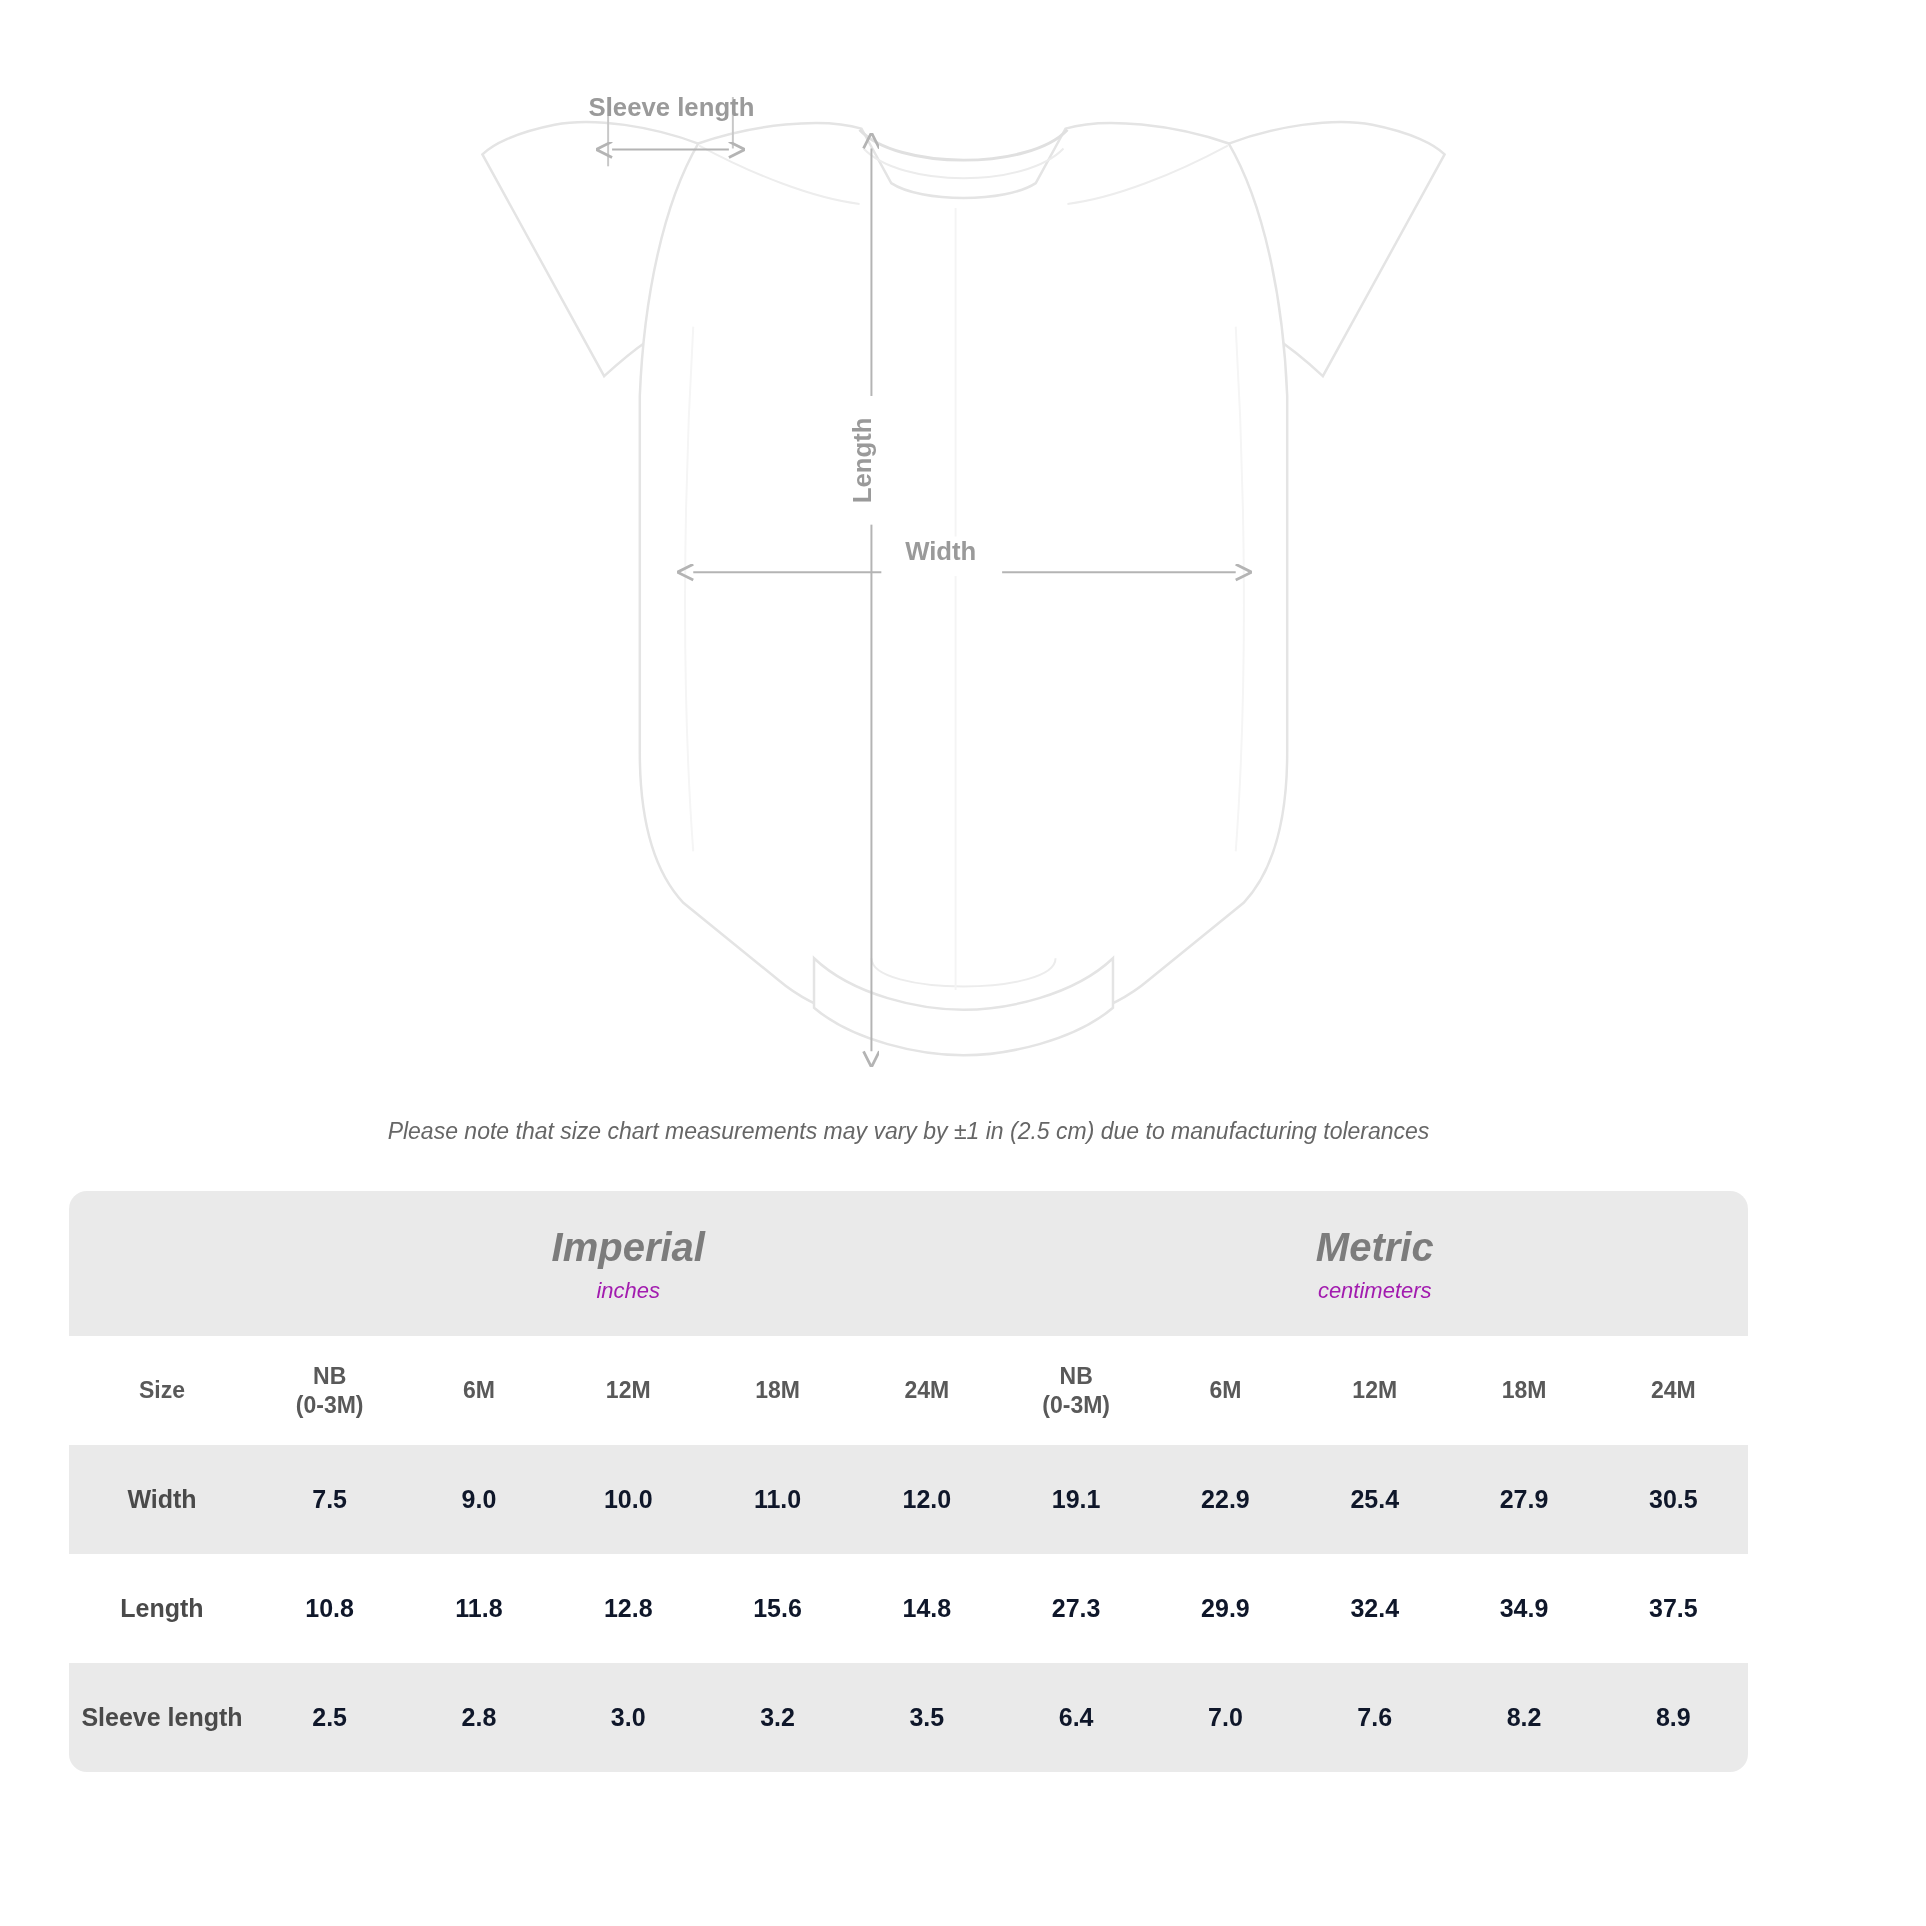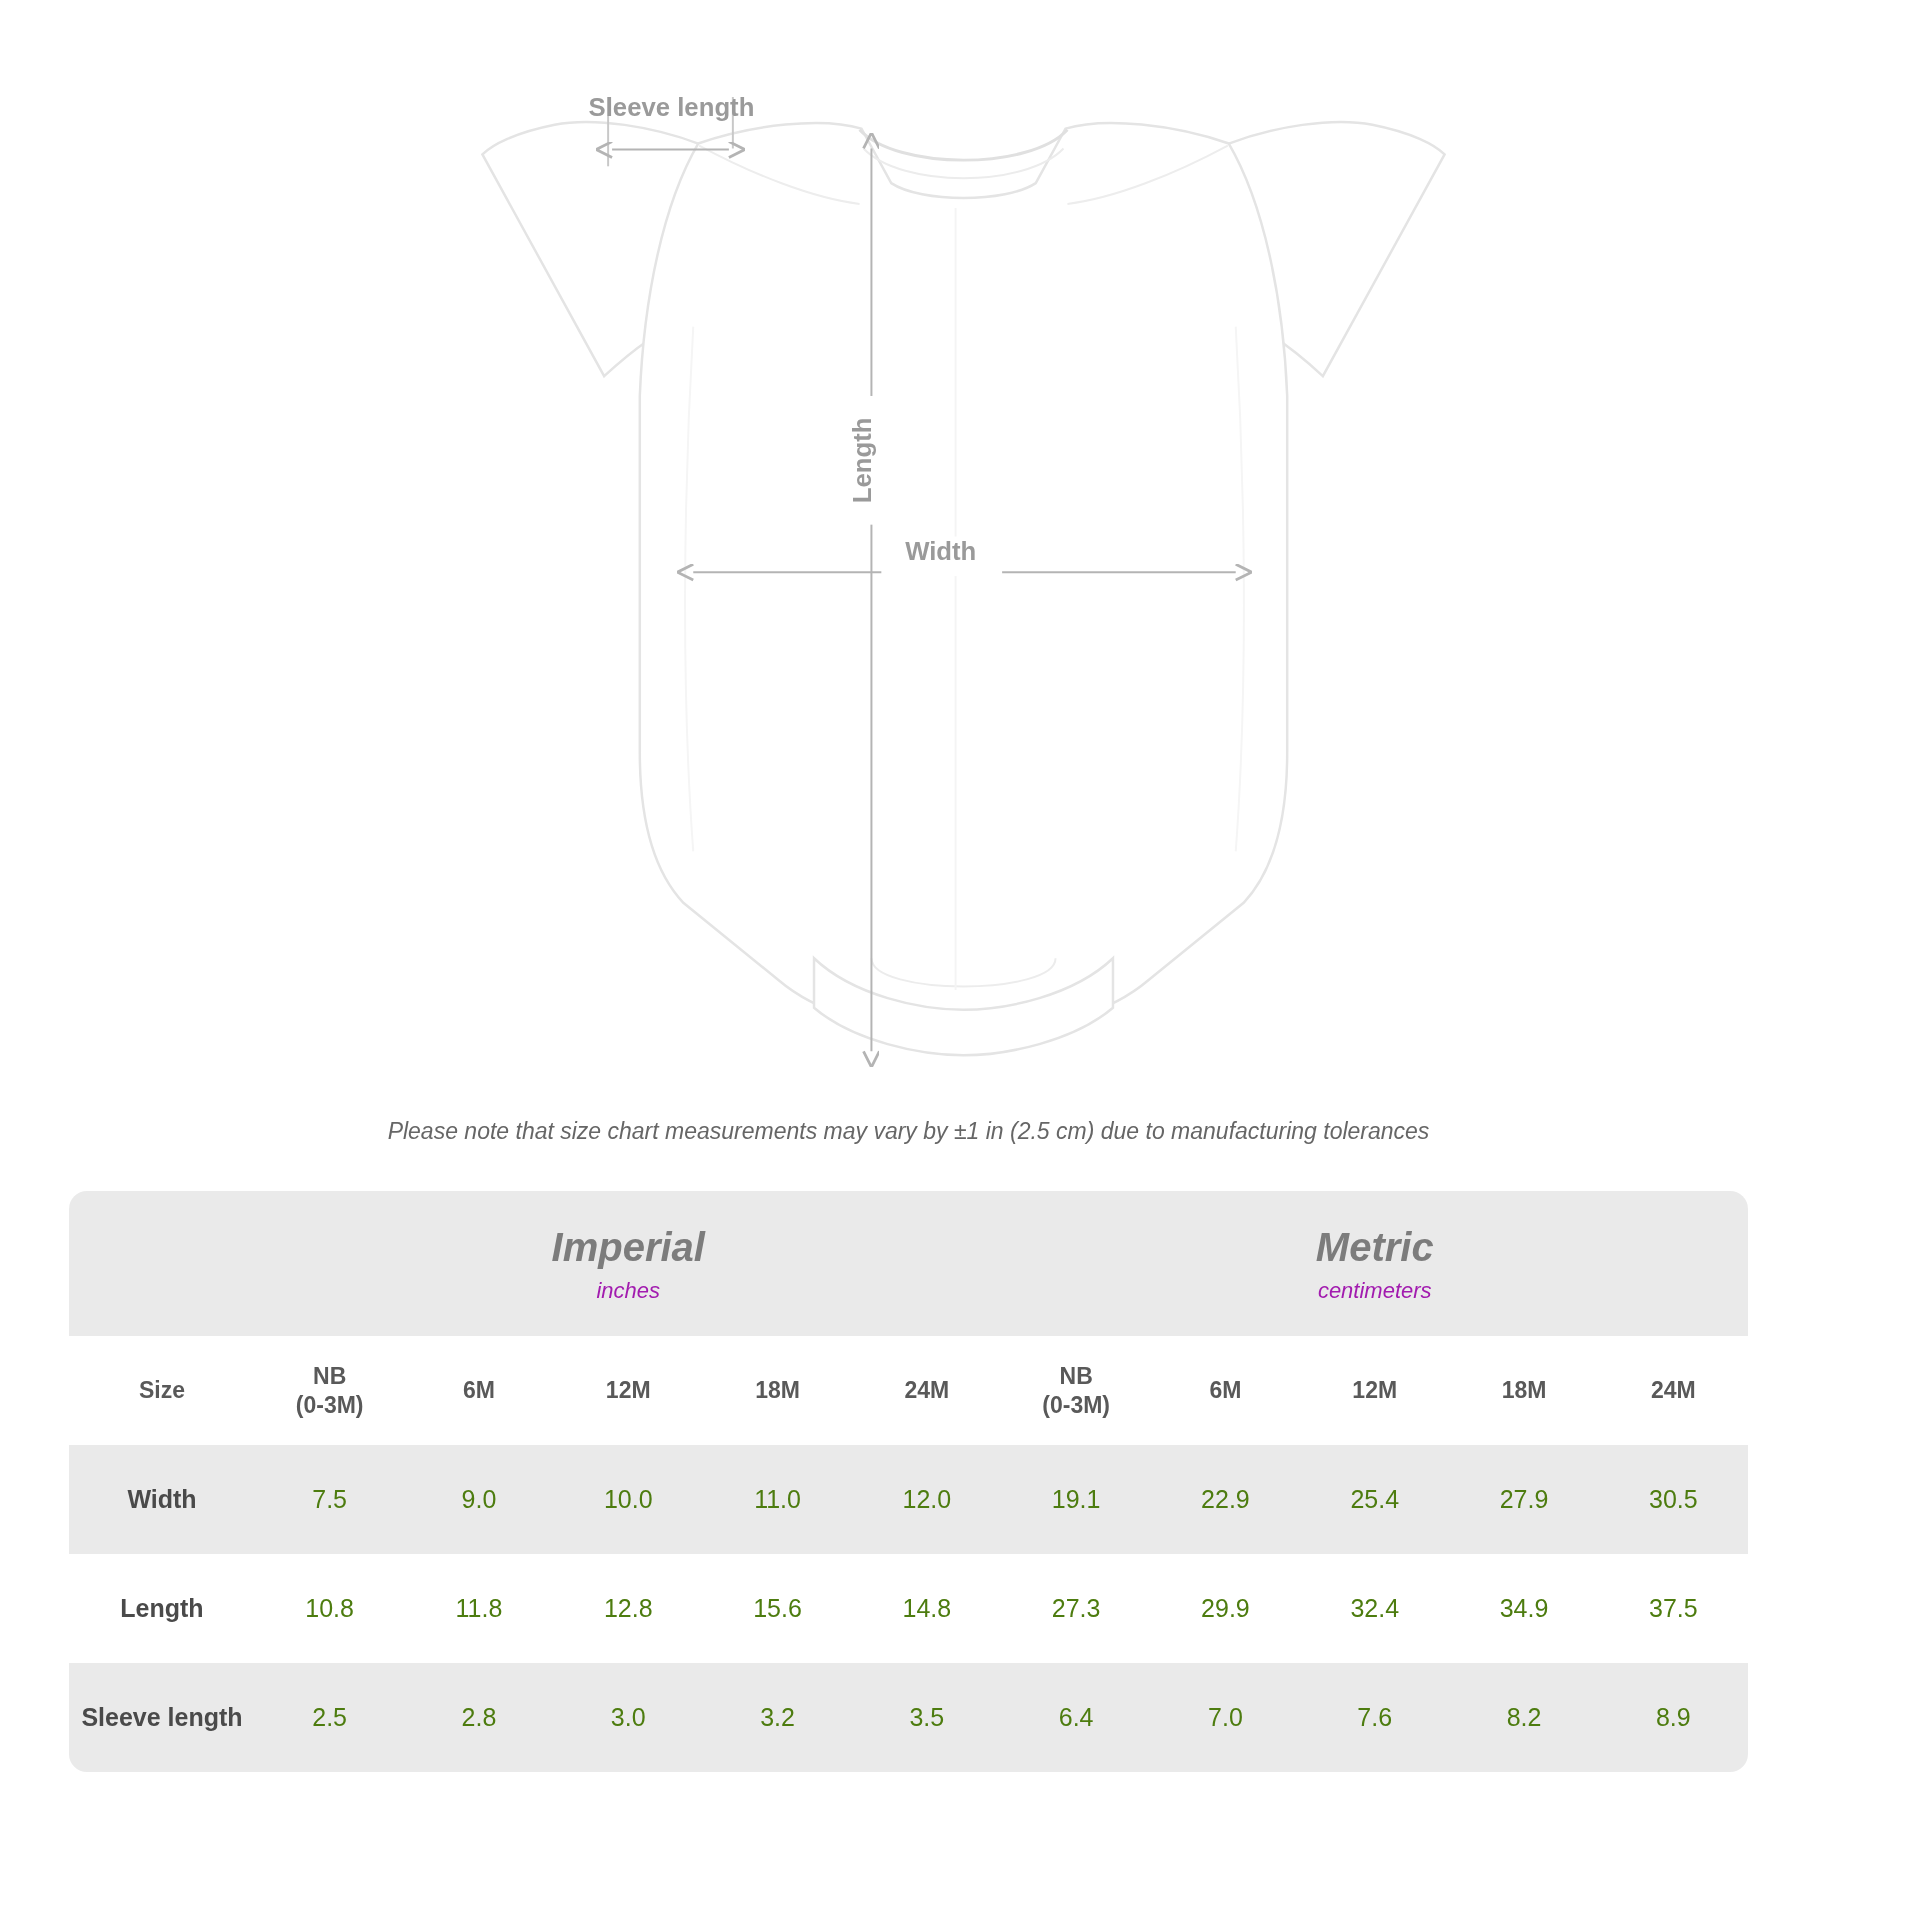--- a/index.html
+++ b/index.html
@@ -92,23 +92,24 @@
     font-size: 23px;
     font-weight: bold;
     color: #595959;
     line-height: 1.25;
     border-left: 1px solid #e6e6e6;
   }
   .head-row td:first-child { border-left: none; }
   .data-row td {
     height: 107px;
     font-size: 25px;
-    color: #4d7c0f;
+    color: #0f172a;
     border-left: 1px solid #e6e6e6;
     border-top: 1px solid #e6e6e6;
+    font-weight: bold;
   }
   .data-row td:first-child {
     border-left: none;
     font-weight: bold;
     color: #4a4a4a;
   }
   .data-row.shaded td { background: #eaeaea; border-left-color: #e0e0e0; border-top-color: #e0e0e0;}
   .data-row.plain td { background: #ffffff; }
   .col-first { width: 186px; }
   .cell-label-size { font-weight: bold; font-size: 25px; color: #4a4a4a; }

